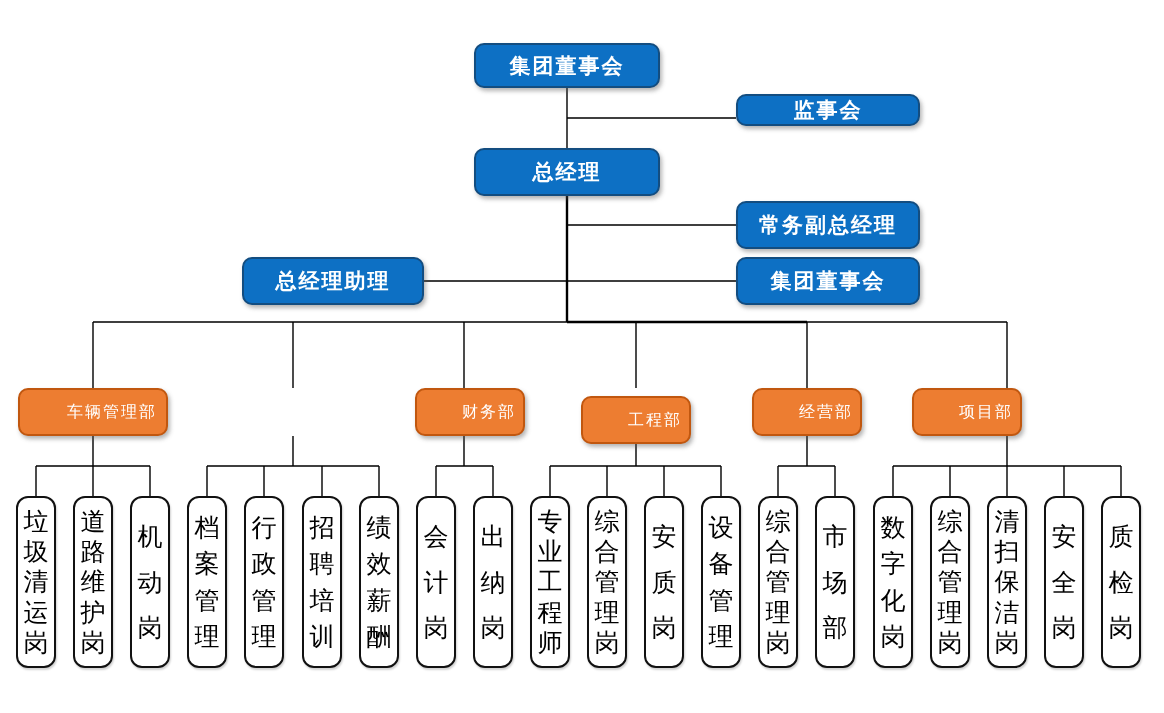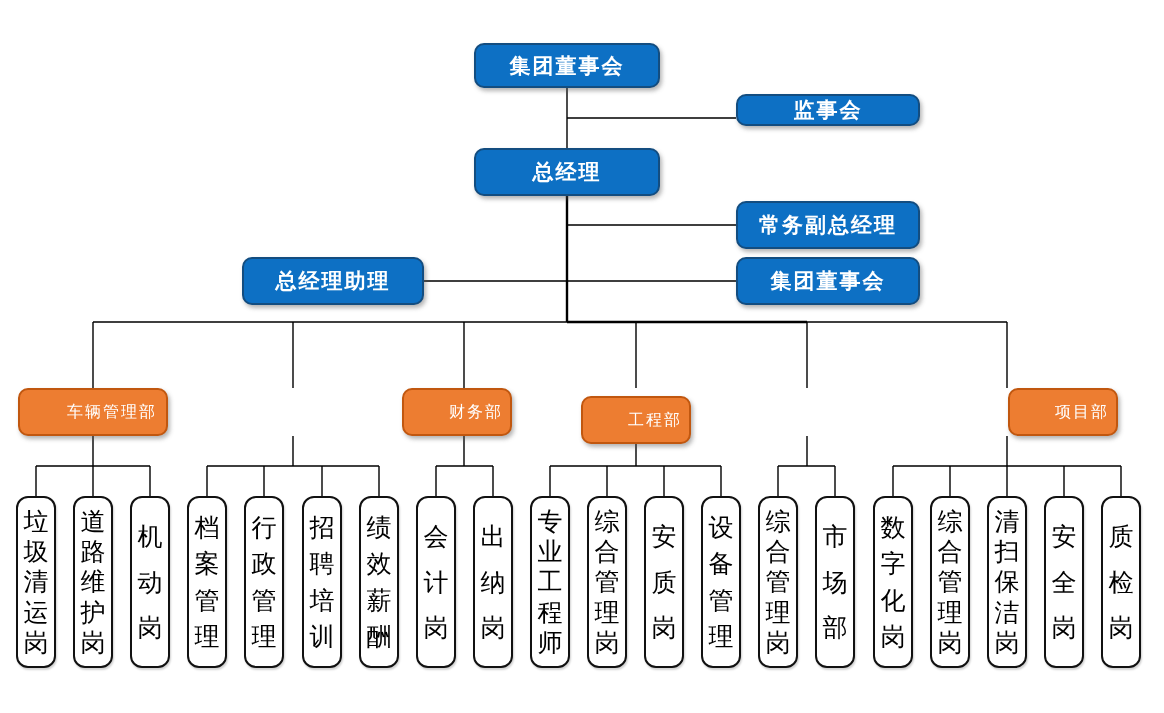--- a/index.html
+++ b/index.html
@@ -65,23 +65,24 @@
   </svg>
 
   <div class="node blue" style="left:474px; top:43px;  width:186px; height:45px">集团董事会</div>
   <div class="node blue" style="left:736px; top:94px;  width:184px; height:32px">监事会</div>
   <div class="node blue" style="left:474px; top:148px; width:186px; height:48px">总经理</div>
   <div class="node blue" style="left:736px; top:201px; width:184px; height:48px">常务副总经理</div>
   <div class="node blue" style="left:242px; top:257px; width:182px; height:48px">总经理助理</div>
   <div class="node blue" style="left:736px; top:257px; width:184px; height:48px">集团董事会</div>
 
   <div class="node orange" style="left:18px;  top:388px; width:150px; height:48px">车辆管理部</div>
-  <div class="node orange" style="left:402px; top:388px; width:110px; height:48px">财务部</div>
+  <div class="node orange" style="left:415px; top:388px; width:110px; height:48px">财务部</div>
   <div class="node orange" style="left:581px; top:396px; width:110px; height:48px">工程部</div>
-  <div class="node orange" style="left:1008px; top:388px; width:110px; height:48px">项目部</div>
+  <div class="node orange" style="left:752px; top:388px; width:110px; height:48px">经营部</div>
+  <div class="node orange" style="left:912px; top:388px; width:110px; height:48px">项目部</div>
 
   <div class="pos" style="left:16px">
       <div class="vtext">
         <span>垃</span>
         <span>圾</span>
         <span>清</span>
         <span>运</span>
         <span>岗</span>
       </div>
     </div>

